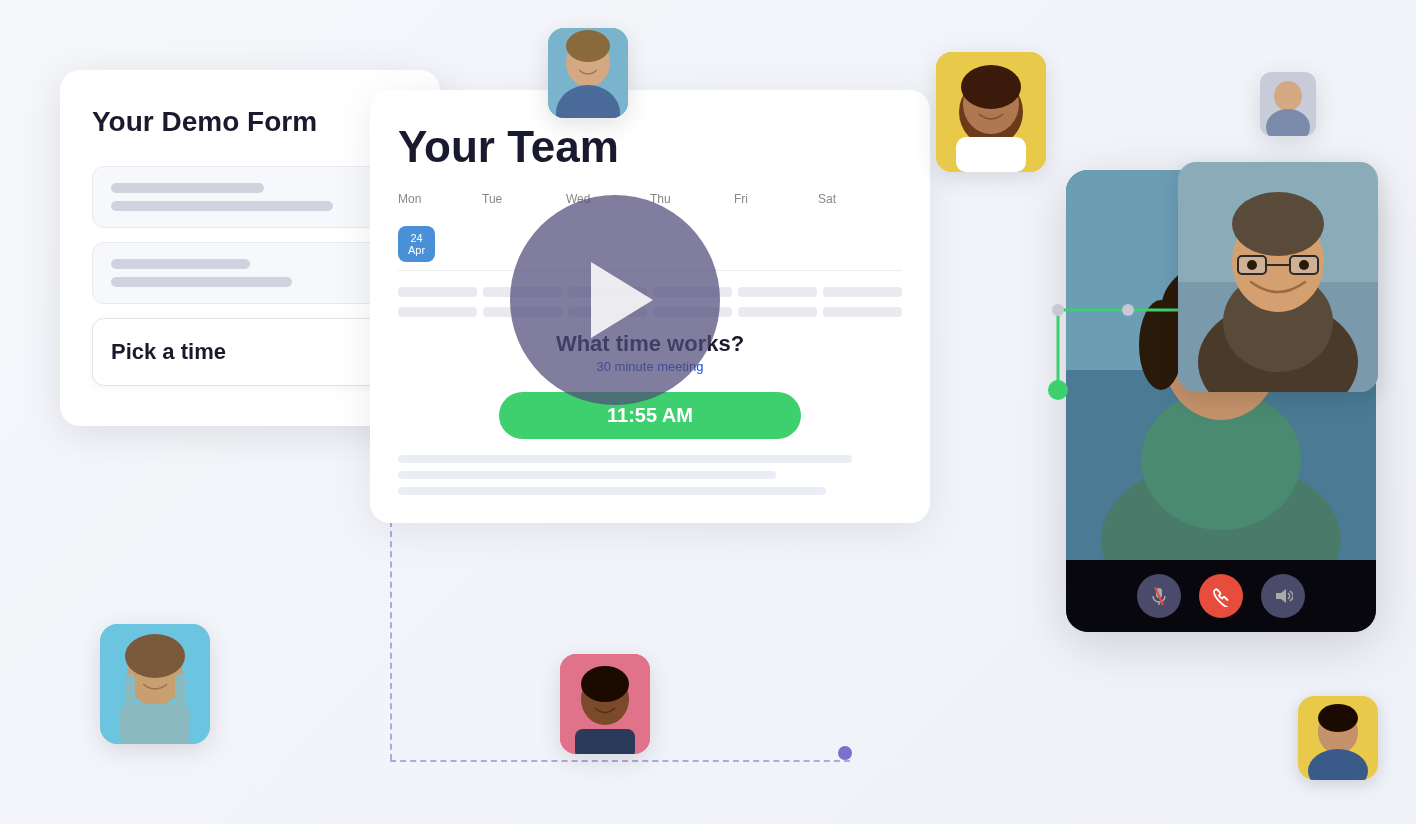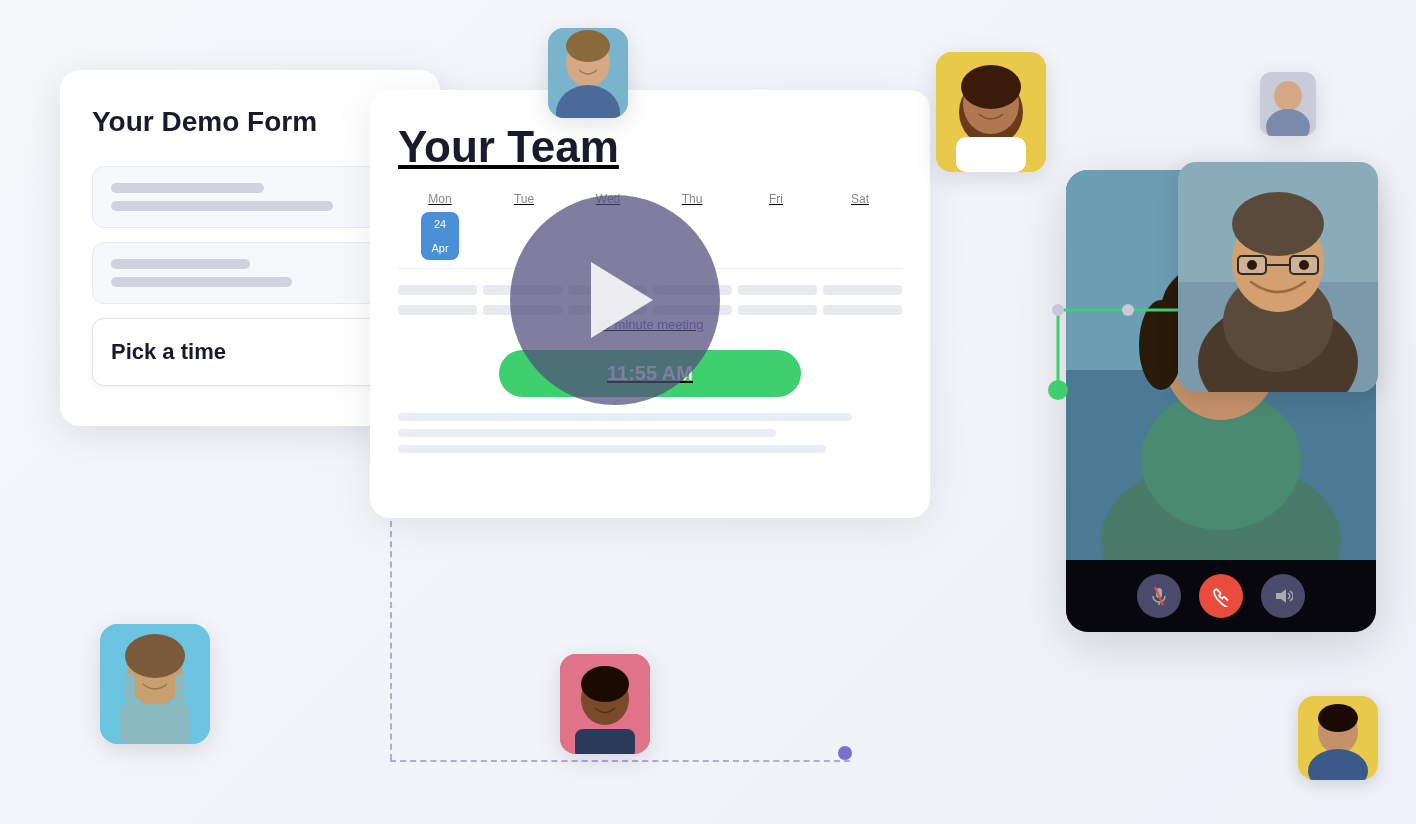--- a/index.html
+++ b/index.html
@@ -106,73 +106,71 @@
 
     
     .calendar-panel {
       position: absolute;
       left: 370px;
       top: 90px;
       width: 560px;
       background: #fff;
       border-radius: 20px;
       box-shadow: 0 8px 40px rgba(0,0,0,0.08);
-      padding: 32px 28px 57px;
+      padding: 32px 28px 20px;
       overflow: hidden;
-      text-decoration: underline;
     }
     .your-team-title {
       font-size: 44px;
       font-weight: 800;
       color: #1a1a2e;
       margin-bottom: 20px;
     }
     .calendar-header {
       display: flex;
       gap: 0;
       border-bottom: 1px solid #eee;
       padding-bottom: 8px;
       margin-bottom: 0;
     }
     .cal-day-col {
       flex: 1;
-      text-align: center;
+      text-align: left;
     }
     .cal-day-name {
       font-size: 12px;
       color: #888;
       font-weight: 500;
       text-transform: capitalize;
     }
     .cal-date-badge {
       background: #4a90d9;
       color: #fff;
       border-radius: 8px;
       padding: 6px 10px;
       display: inline-flex;
       flex-direction: column;
       align-items: center;
       font-weight: 700;
       font-size: 18px;
       line-height: 1.1;
-      margin-top: 6px;
-      gap: 12px;
+      margin-top: 20px;
     }
     .cal-date-badge span { font-size: 11px; font-weight: 500; }
 
     .what-time-text {
       font-size: 22px;
       font-weight: 700;
       color: #1a1a2e;
       margin-top: 14px;
       text-align: center;
     }
     .meeting-sub {
       font-size: 13px;
-      color: #8b5cf6;
+      color: #1d4ed8;
       text-align: center;
       margin-top: 2px;
     }
     .time-slot-green {
       background: #3ecf6e;
       color: #fff;
       border-radius: 24px;
       padding: 12px 32px;
       font-size: 20px;
       font-weight: 700;
@@ -416,20 +414,21 @@
       <div class="cal-slot-row">
         <div class="cal-slot"></div>
         <div class="cal-slot"></div>
         <div class="cal-slot"></div>
         <div class="cal-slot"></div>
         <div class="cal-slot"></div>
         <div class="cal-slot"></div>
       </div>
     </div>
 
+    <div class="what-time-text">What time works?</div>
     <div class="meeting-sub">30 minute meeting</div>
     <div class="time-slot-green">11:55 AM</div>
 
     <div style="margin-top:16px;">
       <div class="slot-line" style="width:90%"></div>
       <div class="slot-line" style="width:75%"></div>
       <div class="slot-line" style="width:85%"></div>
     </div>
   </div>
 

